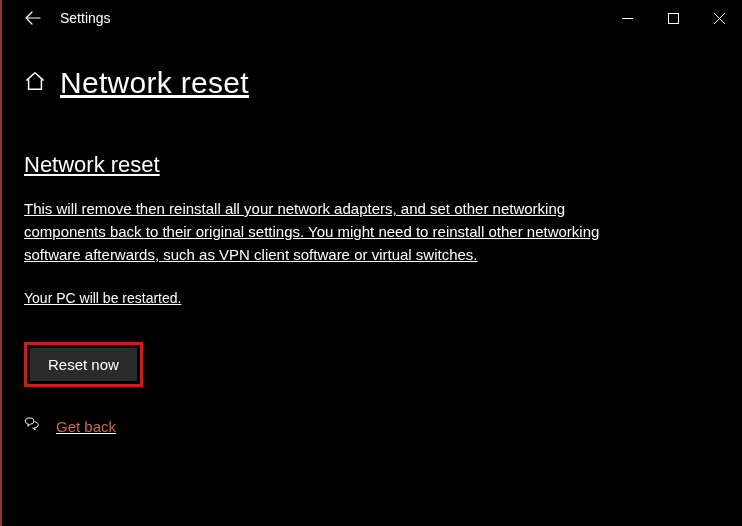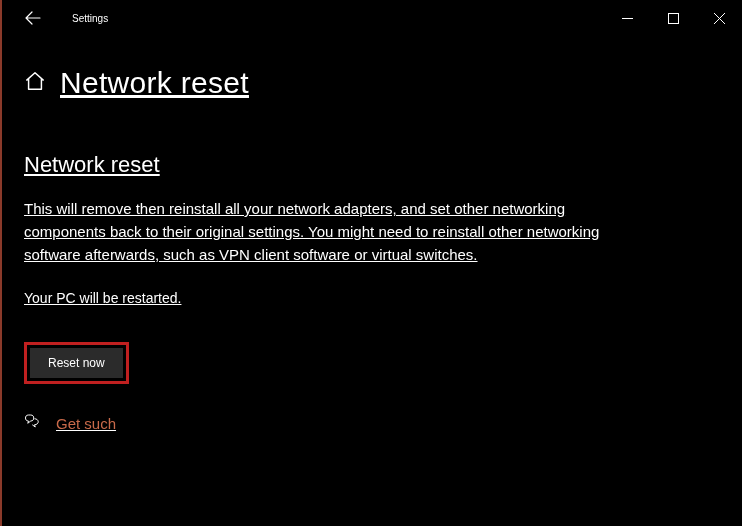--- a/index.html
+++ b/index.html
@@ -28,22 +28,22 @@
       display: flex;
       align-items: center;
       justify-content: center;
       color: #ffffff;
     }
     .back-btn svg {
       width: 16px;
       height: 16px;
     }
     .title-text {
-      font-size: 10px;
-      margin-left: 18px;
+      font-size: 14px;
+      margin-left: 6px;
       font-weight: 400;
     }
     .window-controls {
       margin-left: auto;
       display: flex;
     }
     .win-ctrl {
       width: 46px;
       height: 36px;
       display: flex;
@@ -94,21 +94,21 @@
       display: inline-block;
       border: 3px solid #c02020;
       padding: 3px;
       margin-bottom: 28px;
     }
     .reset-btn {
       background: #2b2b2b;
       color: #ffffff;
       border: none;
       padding: 8px 18px;
-      font-size: 12px;
+      font-size: 15px;
       font-family: inherit;
     }
     .help-row {
       display: flex;
       align-items: center;
       gap: 14px;
     }
     .help-icon svg {
       width: 18px;
       height: 18px;
@@ -169,15 +169,15 @@
     <button class="reset-btn">Reset now</button>
   </div>
 
   <div class="help-row">
     <span class="help-icon">
       <svg viewBox="0 0 24 24">
         <path d="M6 4 C3 4 2 6 2 8 C2 10 3 12 6 12 L5 15 L9 12 C12 12 13 10 13 8 C13 6 12 4 9 4 Z" stroke="#ffffff" stroke-width="1.3" fill="none"></path>
         <path d="M14 9 C17 9 19 11 19 13 C19 15 17 17 14 17 L15 20 L11 17" stroke="#ffffff" stroke-width="1.3" fill="none"></path>
       </svg>
     </span>
-    <a class="help-link">Get such</a>
+    <a class="help-link">Get back</a>
   </div>
 </div>
 
 </body></html>

